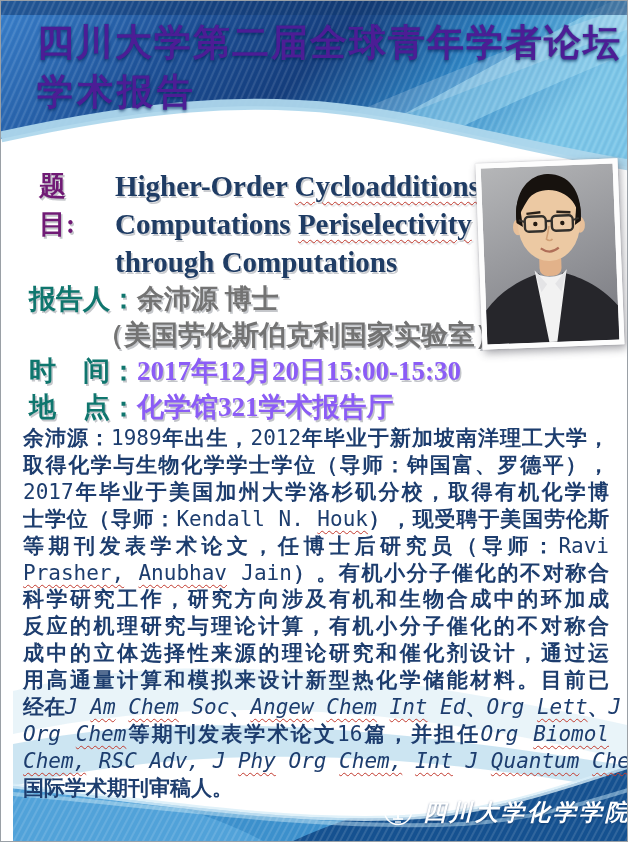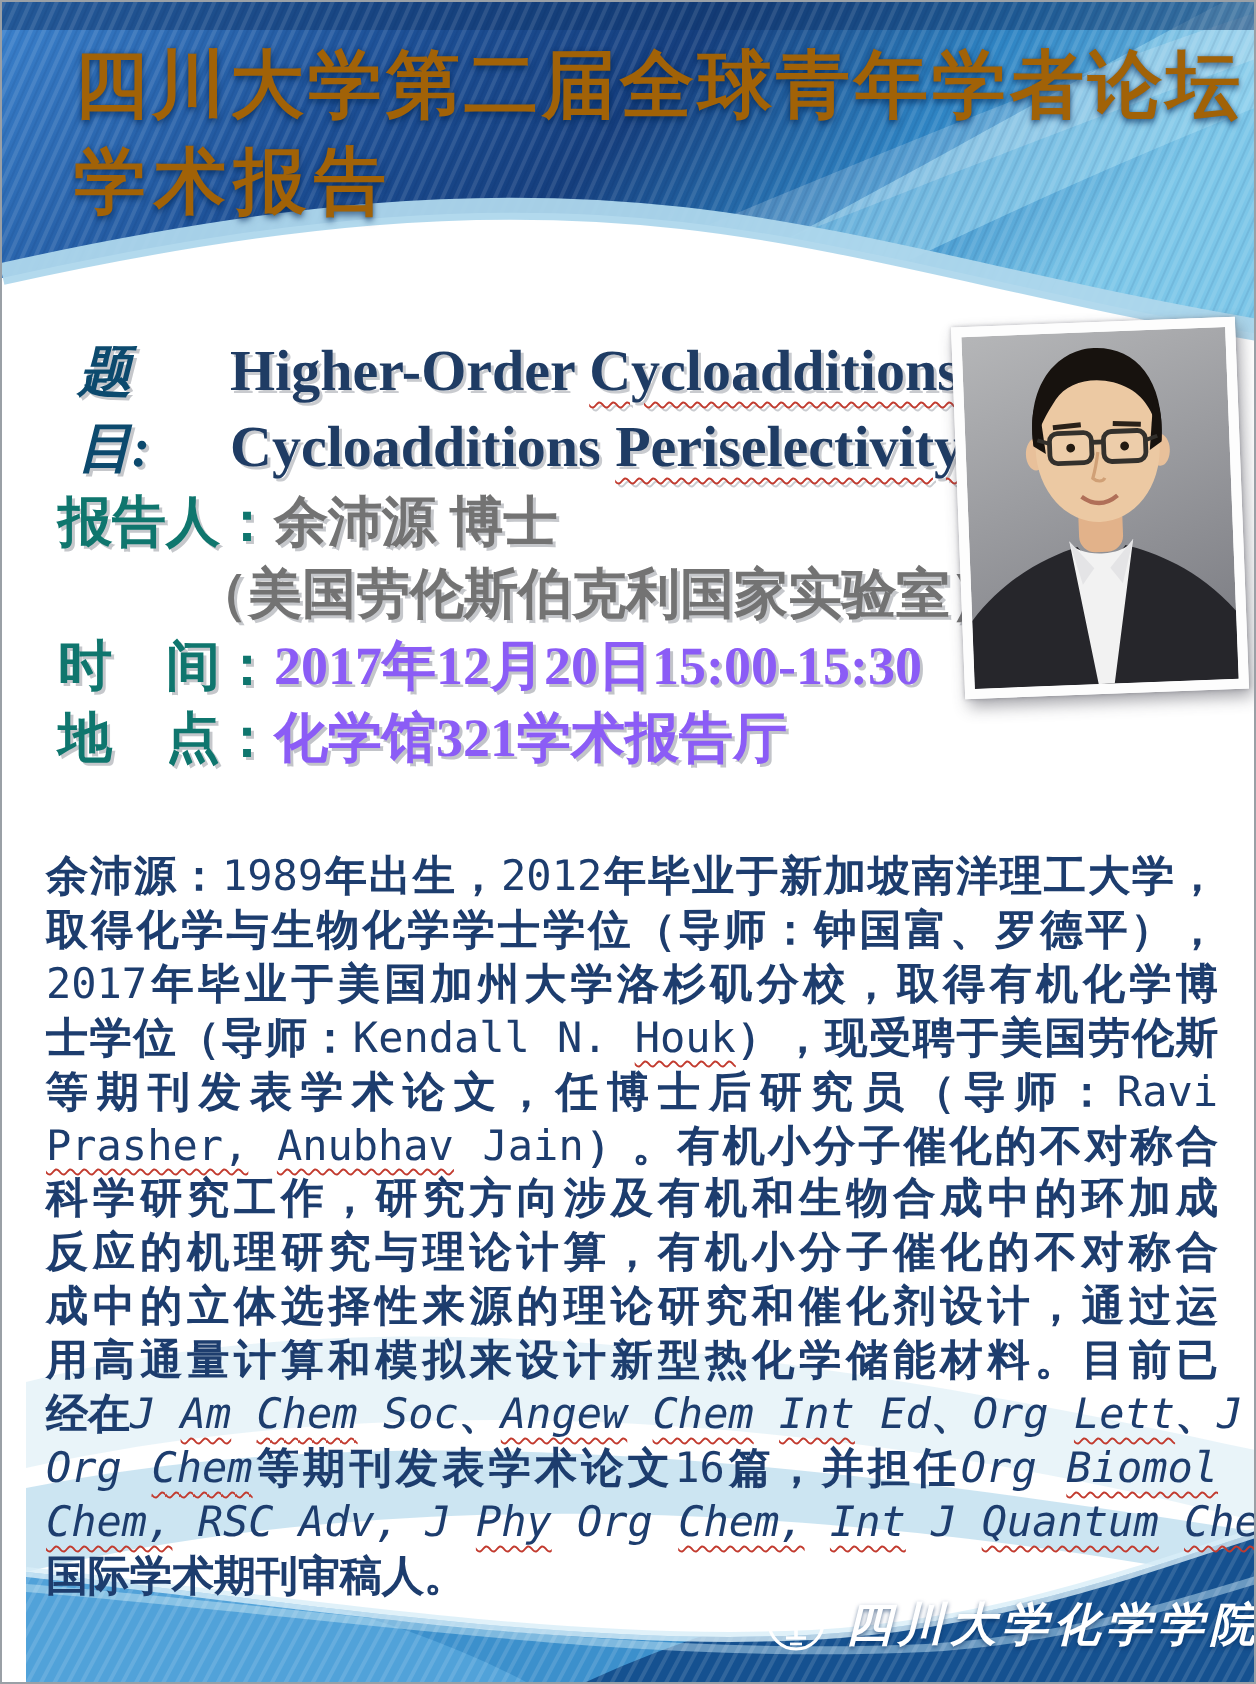--- a/index.html
+++ b/index.html
@@ -5,30 +5,30 @@
   html,body{margin:0;padding:0;background:#e8e8e8;}
   .page{
     position:relative;width:628px;height:842px;margin:0 auto;
     background:#ffffff;overflow:hidden;box-sizing:border-box;
     border:1px solid #9aa0a6;
     font-family:"Liberation Serif","DejaVu Serif",serif;
   }
   
   .top-banner{position:absolute;top:0;left:0;width:628px;height:172px;z-index:3;}
   .top-banner svg{display:block;}
-  .banner-text{position:absolute;left:36px;top:20px;z-index:4;color:#a16207;
+  .banner-text{position:absolute;left:36px;top:20px;z-index:4;color:#4c1d95;
     font-family:"DejaVu Sans","Liberation Sans",sans-serif;font-weight:bold;
     text-shadow:0 2px 3px rgba(0,40,90,.55),0 0 2px rgba(0,40,90,.4);}
   .banner-line1{font-size:37px;letter-spacing:2px;line-height:44px;}
   .banner-line2{font-size:36px;letter-spacing:4px;line-height:44px;margin-top:5px;}
   
   .content{position:absolute;top:150px;left:0;width:628px;z-index:2;}
   .title-row{display:flex;margin:16px 0 0 38px;}
-  .title-label{font-size:27px;font-weight:700;color:#0c4a6e;width:74px;flex:0 0 auto;
-    line-height:38px;text-shadow:1.5px 1.5px 0 rgba(110,115,125,.4);font-style:italic;}
+  .title-label{font-size:27px;font-weight:700;color:#701a75;width:74px;flex:0 0 auto;
+    line-height:38px;text-shadow:1.5px 1.5px 0 rgba(110,115,125,.4);}
   .title-lines{margin-left:2px;}
   .title-line{font-size:29px;font-weight:700;color:#1f3c64;line-height:38px;
     text-shadow:1.5px 1.5px 0 rgba(120,125,135,.4);white-space:nowrap;}
   .info-row{margin-left:28px;font-size:27px;line-height:36px;white-space:nowrap;}
   .info-label{font-weight:700;color:#0f766e;text-shadow:1.5px 1.5px 0 rgba(110,115,125,.4);}
   .info-plain{font-weight:700;color:#737373;text-shadow:1.5px 1.5px 0 rgba(110,115,125,.4);}
   .info-strong{font-weight:700;color:#8b5cf6;text-shadow:1.5px 1.5px 0 rgba(120,125,135,.45);}
   .affil{margin-left:96px;}
   
   .photo{position:absolute;top:160px;left:478px;width:132px;height:176px;z-index:5;
@@ -124,21 +124,22 @@
       <path d="M66,60 C65,66 64,70 63,73 C65,75 68,75 69,73" fill="none" stroke="#d0a076" stroke-width="1.6"></path>
       <path d="M57,82 Q66,89 75,82" fill="none" stroke="#b06f58" stroke-width="2.2"></path>
     </svg>
   </div>
 
   <div class="content">
     <div class="title-row">
       <div class="title-label">题　目:</div>
       <div class="title-lines" id="title-lines">
           <div class="title-line"><span>Higher-Order </span><span class="wavy">Cycloadditions:</span></div>
-          <div class="title-line"><span>Cycloadditions </span><span class="wavy">Periselectivity</span></div>
+          <div class="title-line"><span>Computations </span><span class="wavy">Periselectivity</span></div>
+          <div class="title-line"><span>through Computations</span></div>
         </div>
     </div>
     <div class="info-row">
       <span class="info-label">报告人：</span><span class="info-plain">余沛源 博士</span>
     </div>
     <div class="info-row affil">
       <span class="info-plain">（美国劳伦斯伯克利国家实验室）</span>
     </div>
     <div class="info-row">
       <span class="info-label">时　间：</span><span class="info-strong">2017年12月20日15:00-15:30</span>

